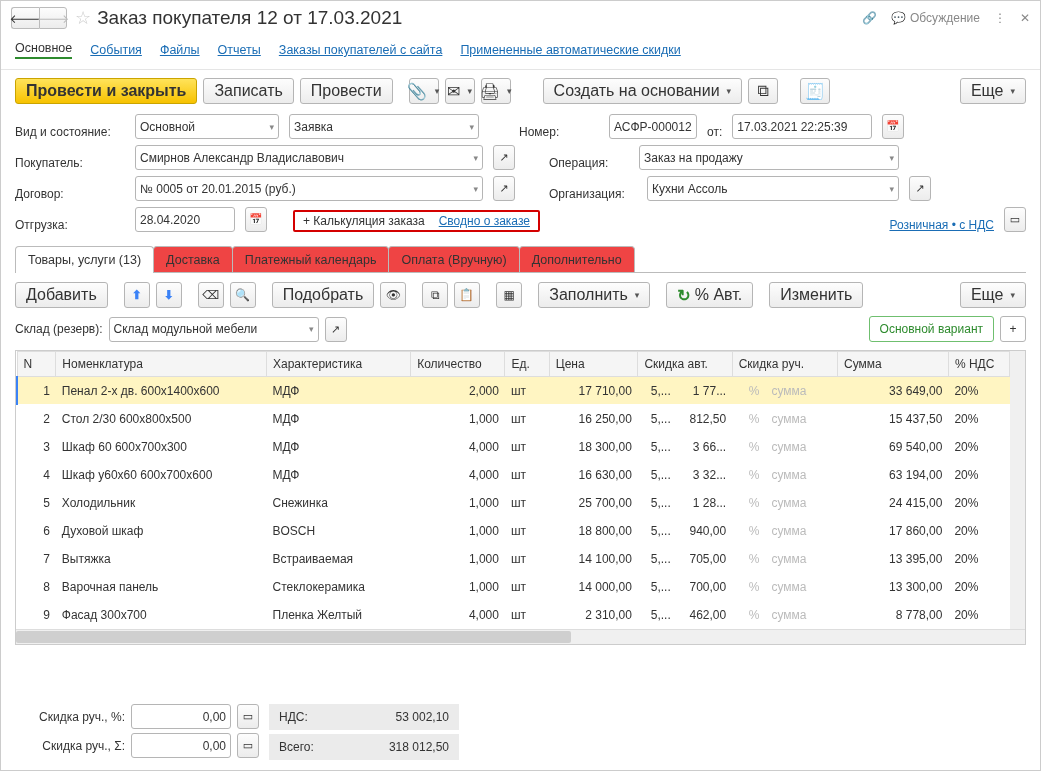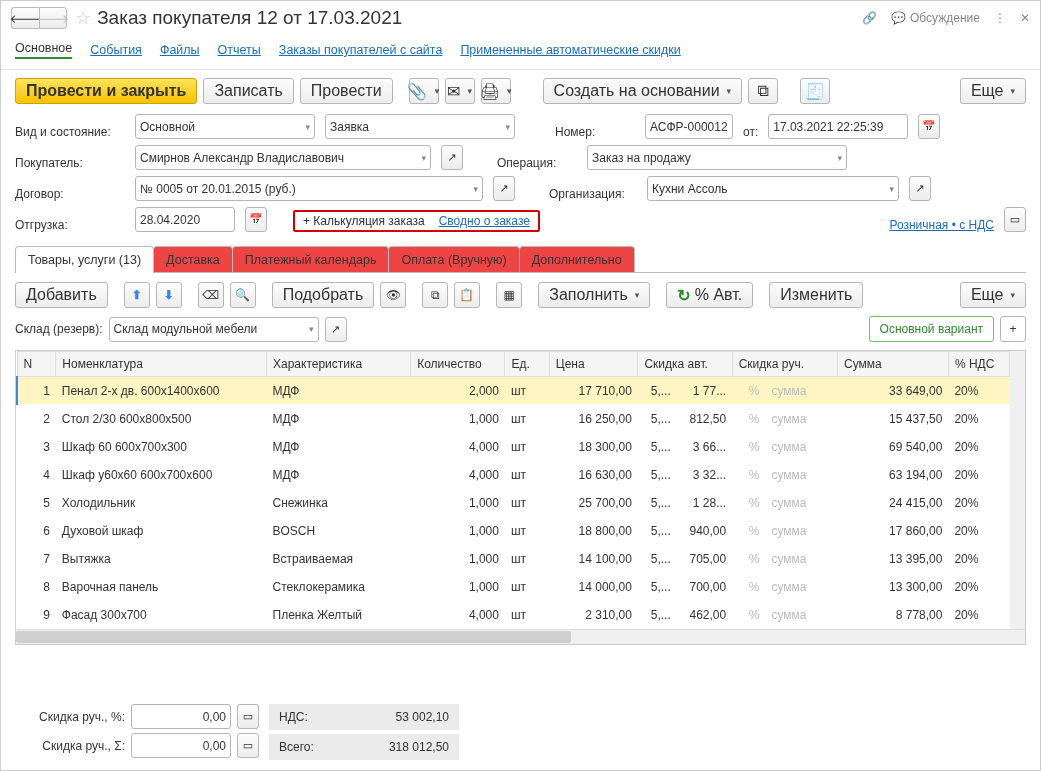--- a/index.html
+++ b/index.html
@@ -99,42 +99,42 @@
     <div class="btn btn-icon">⧉</div>
     <div style="width:10px"></div>
     <div class="btn btn-icon">🧾</div>
     <div class="spacer"></div>
     <div class="btn dd">Еще</div>
   </div>
 
   <div class="form">
     <div class="row">
       <div class="lbl">Вид и состояние:</div>
-      <div class="input" style="width:180px">
+      <div class="input" style="width:144px">
           <span>Основной</span>
           <span class="caret">▾</span>
         </div>
       <div class="input" style="width:190px">
           <span>Заявка</span>
           <span class="caret">▾</span>
         </div>
       <div style="width:20px"></div>
       <div class="lbl2">Номер:</div>
       <div class="input" style="width:88px">
           <span>АСФР-000012</span>
         </div>
       <span>от:</span>
       <div class="input" style="width:140px">
           <span>17.03.2021 22:25:39</span>
         </div>
       <div class="mini-btn">📅</div>
     </div>
     <div class="row">
       <div class="lbl">Покупатель:</div>
-      <div class="input" style="width:296px">
+      <div class="input" style="width:348px">
           <span>Смирнов Александр Владиславович</span>
           <span class="caret">▾</span>
         </div>
       <div class="mini-btn">↗</div>
       <div style="width:14px"></div>
       <div class="lbl2">Операция:</div>
       <div class="input" style="width:260px">
           <span>Заказ на продажу</span>
           <span class="caret">▾</span>
         </div>

